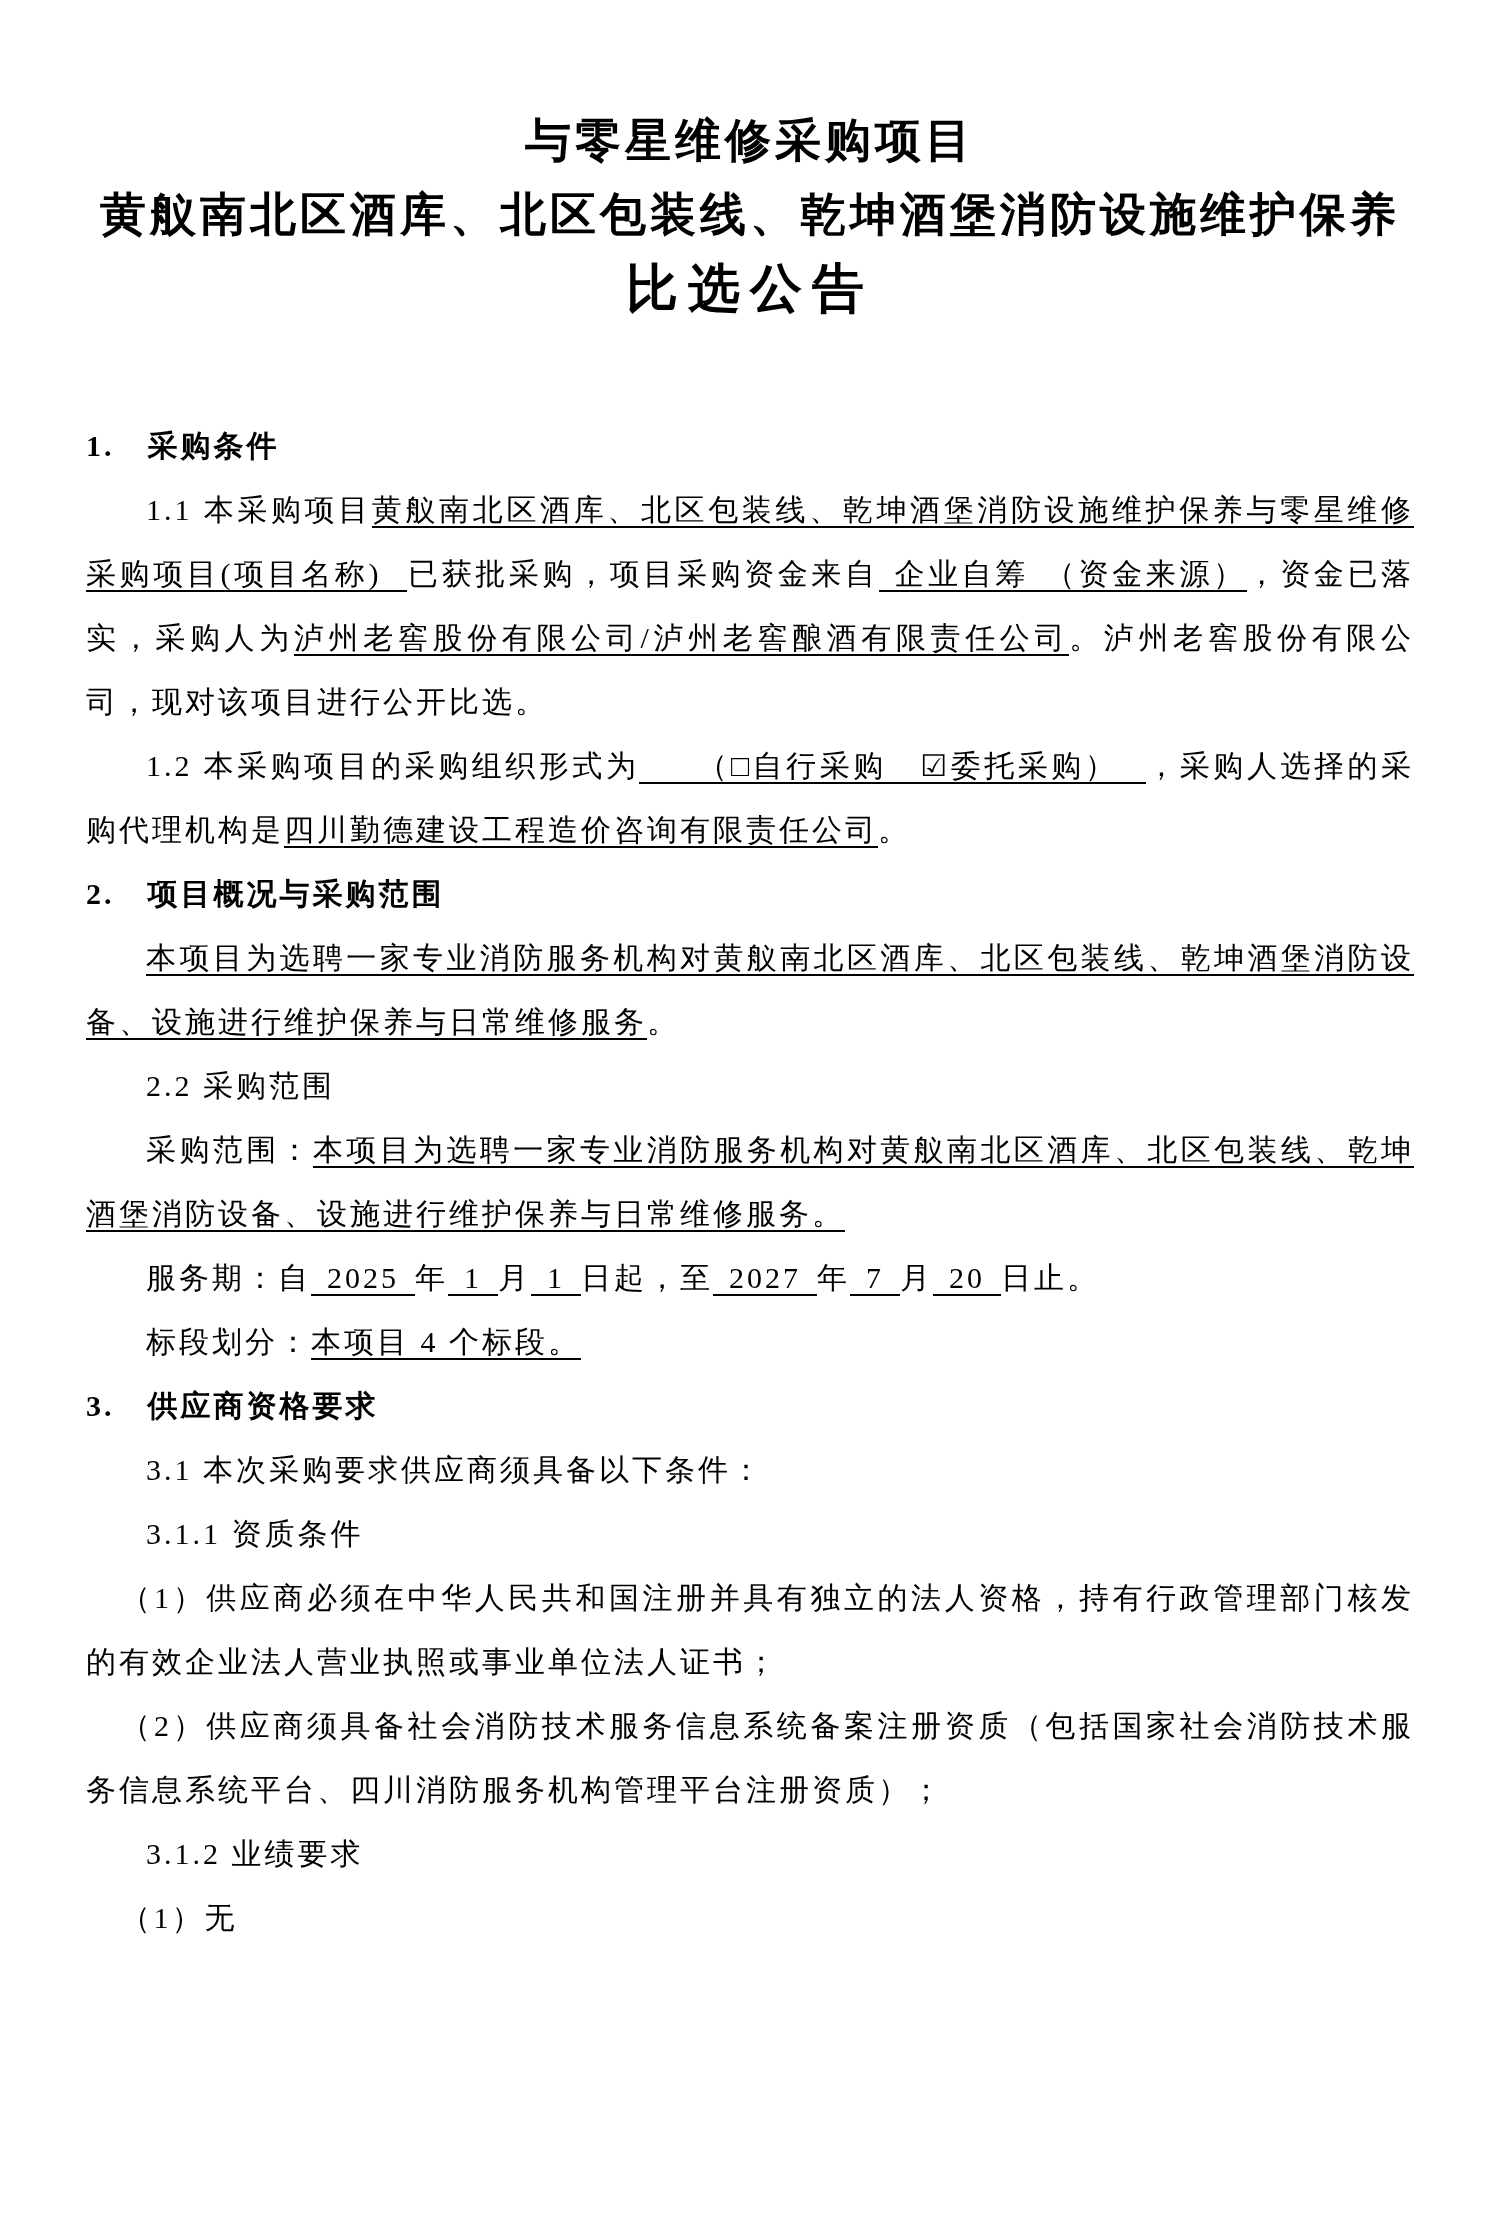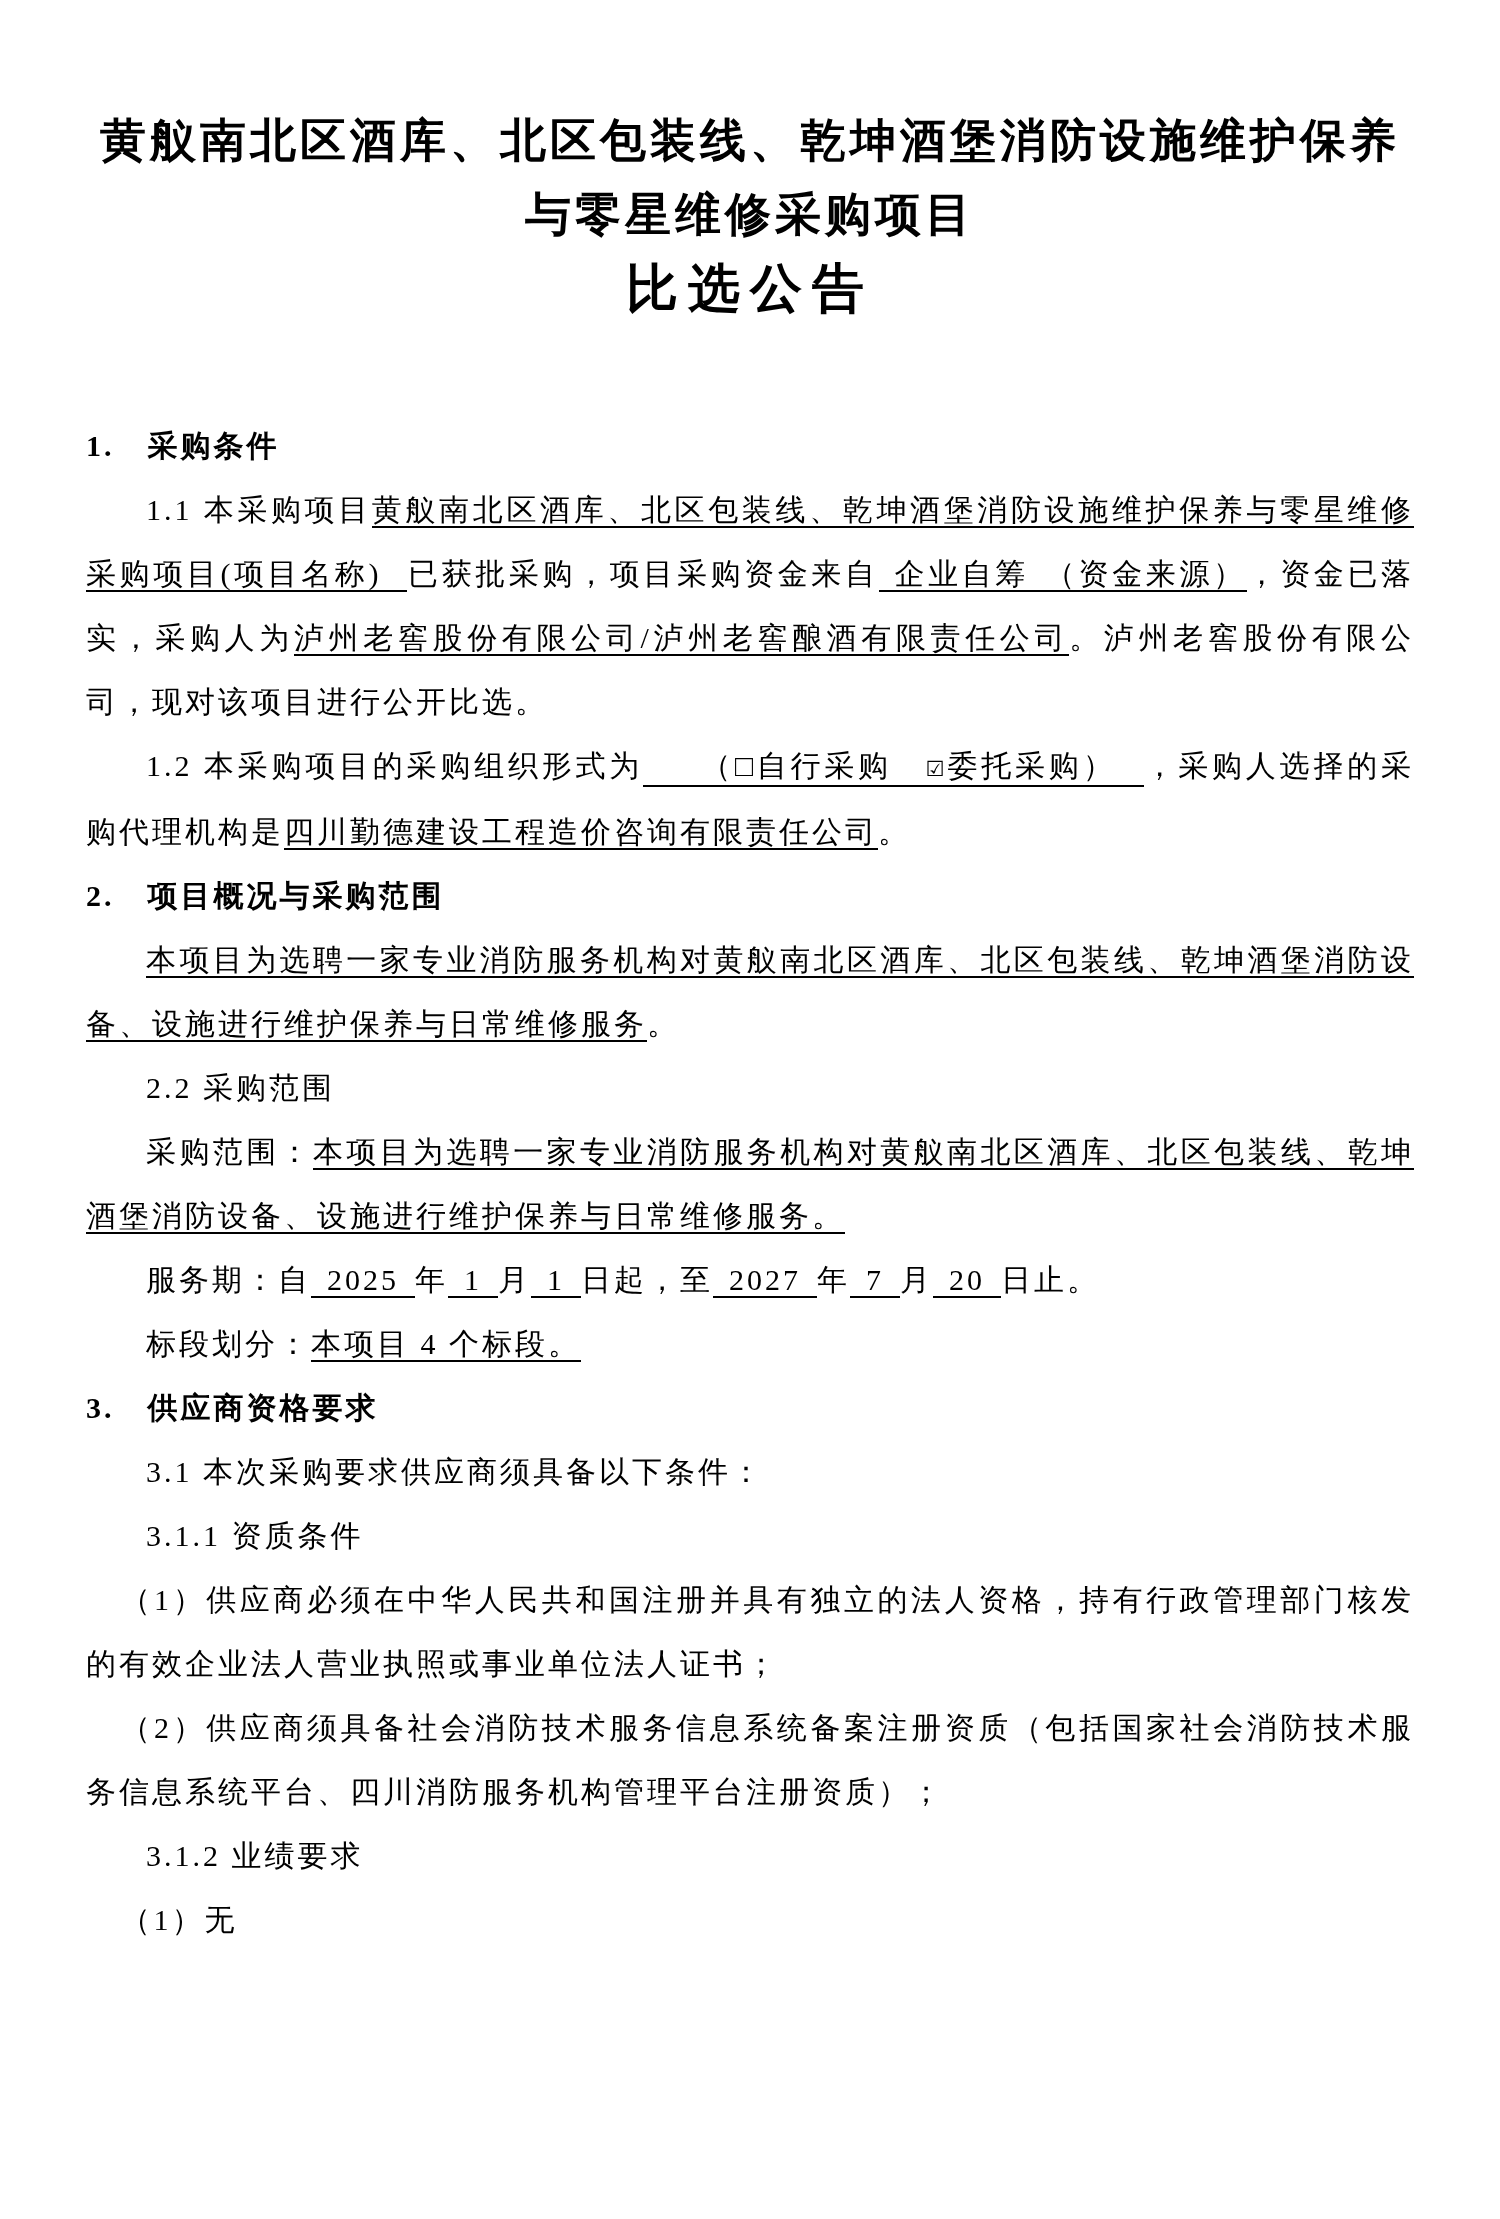--- a/index.html
+++ b/index.html
@@ -36,30 +36,30 @@
     letter-spacing: 3px;
     text-align: justify;
   }
   p.h { font-weight: 700; }
   p.sub { text-indent: 2em; }
   p.item { text-indent: 1.15em; }
   .u { border-bottom: 2px solid #000000; }
   .b { font-weight: 400; }
   .pad-r { padding-right: 26px; }
   .blank { border-bottom: 2px solid #000000; padding: 0 16px; }
-  .blank-form { border-bottom: 2px solid #000000; padding: 0 28px 0 58px; font-family: Liberation Mono, monospace; }
+  .blank-form { border-bottom: 2px solid #000000; padding: 0 28px 0 58px; }
 </style>
 </head>
 <body>
 
 <div class="page">
 
   <div class="doc-title">
+    <div>与零星维修采购项目</div>
     <div>黄舣南北区酒库、北区包装线、乾坤酒堡消防设施维护保养</div>
-    <div>与零星维修采购项目</div>
   </div>
   <div class="doc-subtitle">比选公告</div>
 
   <div class="body-text">
 
     <p class="h">1.　采购条件</p>
 
     <p class="sub"><span>1.1 本采购项目</span><span class="u pad-r">黄舣南北区酒库、北区包装线、乾坤酒堡消防设施维护保养与零星维修采购项目(项目名称)</span><span>已获批采购，项目采购资金来自</span><span class="blank b">企业自筹</span><span class="u">（资金来源）</span><span>，资金已落实，采购人为</span><span class="u">泸州老窖股份有限公司/泸州老窖酿酒有限责任公司</span><span>。泸州老窖股份有限公司，现对该项目进行公开比选。</span></p>
 
     <p class="sub"><span>1.2 本采购项目的采购组织形式为</span><span class="blank-form">（□自行采购　☑委托采购）</span><span>，采购人选择的采购代理机构是</span><span class="u">四川勤德建设工程造价咨询有限责任公司</span><span>。</span></p>

